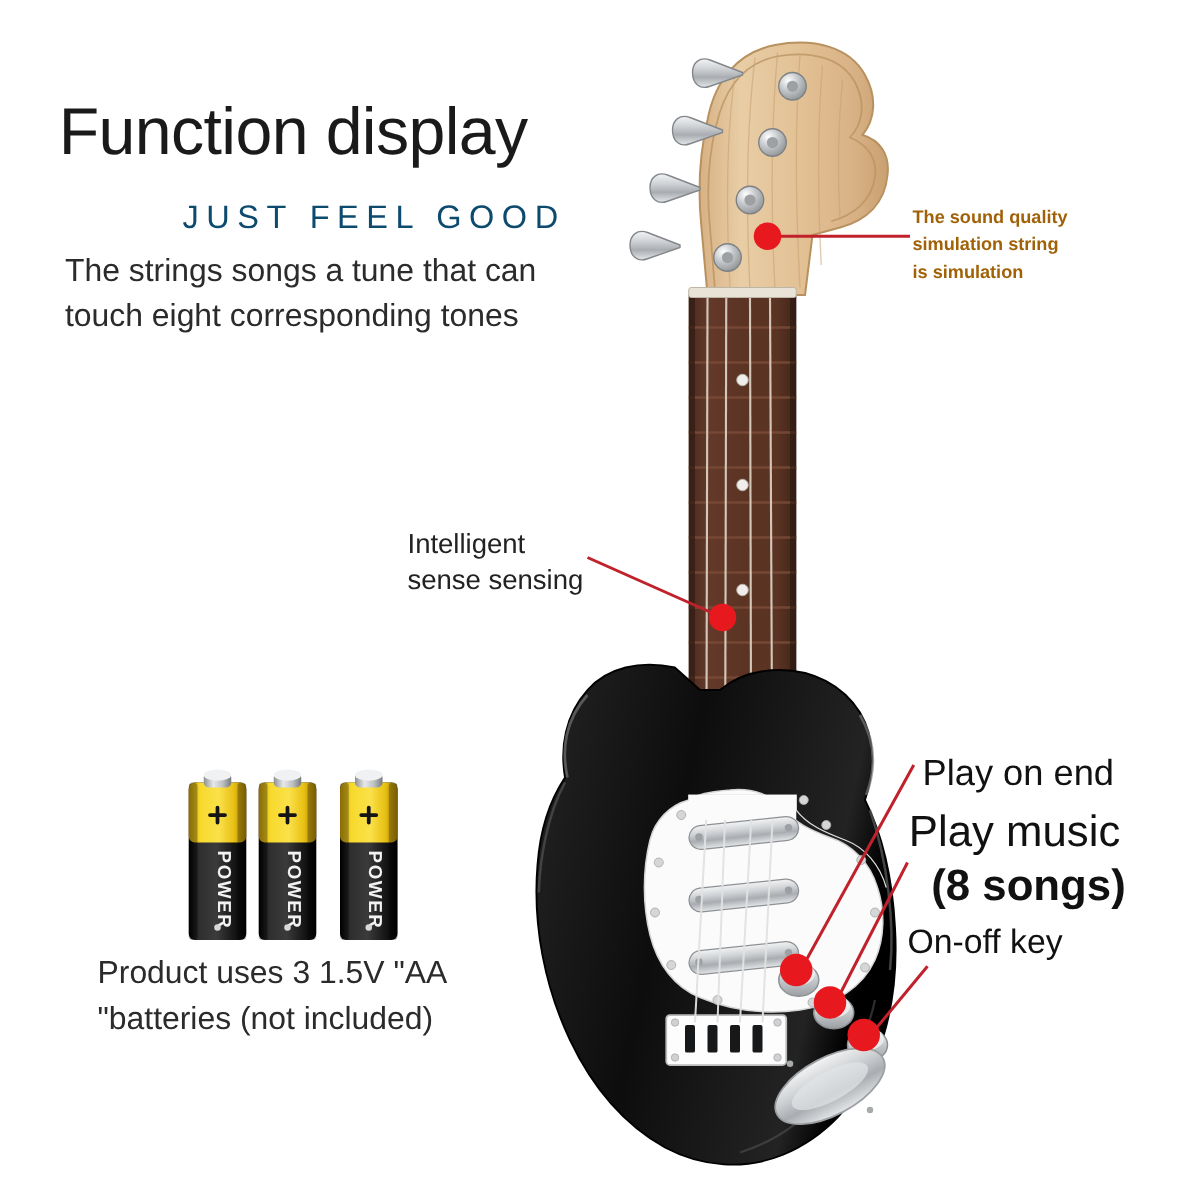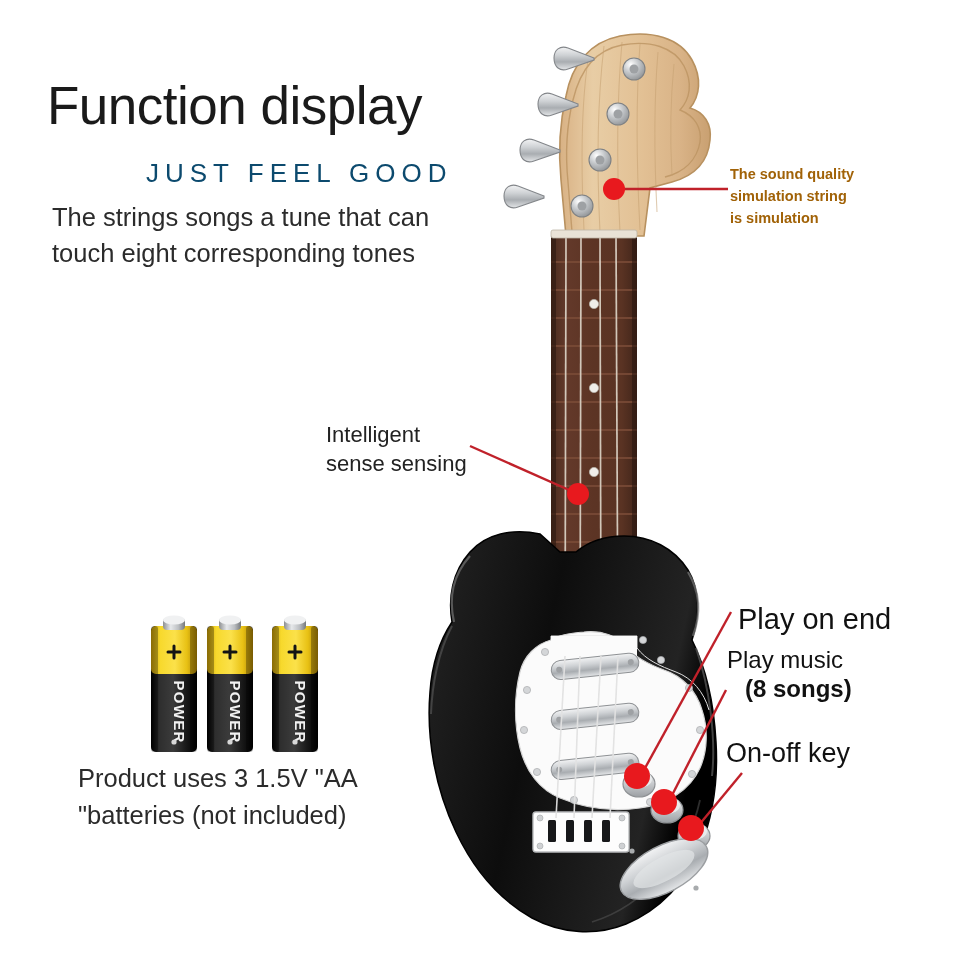--- a/index.html
+++ b/index.html
@@ -39,21 +39,21 @@
   .callout-touch {
     position: absolute; left: 310px; top: 420px;
     font-size: 22px; color: #222; line-height: 1.33; white-space: nowrap; margin-left: 16px;
   }
   .callout-play-end {
     position: absolute; left: 709px; top: 603px;
     font-size: 29px; color: #111; white-space: nowrap; margin-left: 29px;
   }
   .callout-play-music {
     position: absolute; left: 727px; top: 645px;
-    font-size: 24px; color: #111; line-height: 1.22; white-space: nowrap;
+    font-size: 35px; color: #111; line-height: 1.22; white-space: nowrap;
   }
   .callout-play-music .l2 { display: block; padding-left: 18px; font-weight: bold; }
   .callout-onoff {
     position: absolute; left: 726px; top: 738px;
     font-size: 27px; color: #111; white-space: nowrap;
   }
 
   
   .battery-caption {
     position: absolute; left: 78px; top: 760px; width: 350px;

